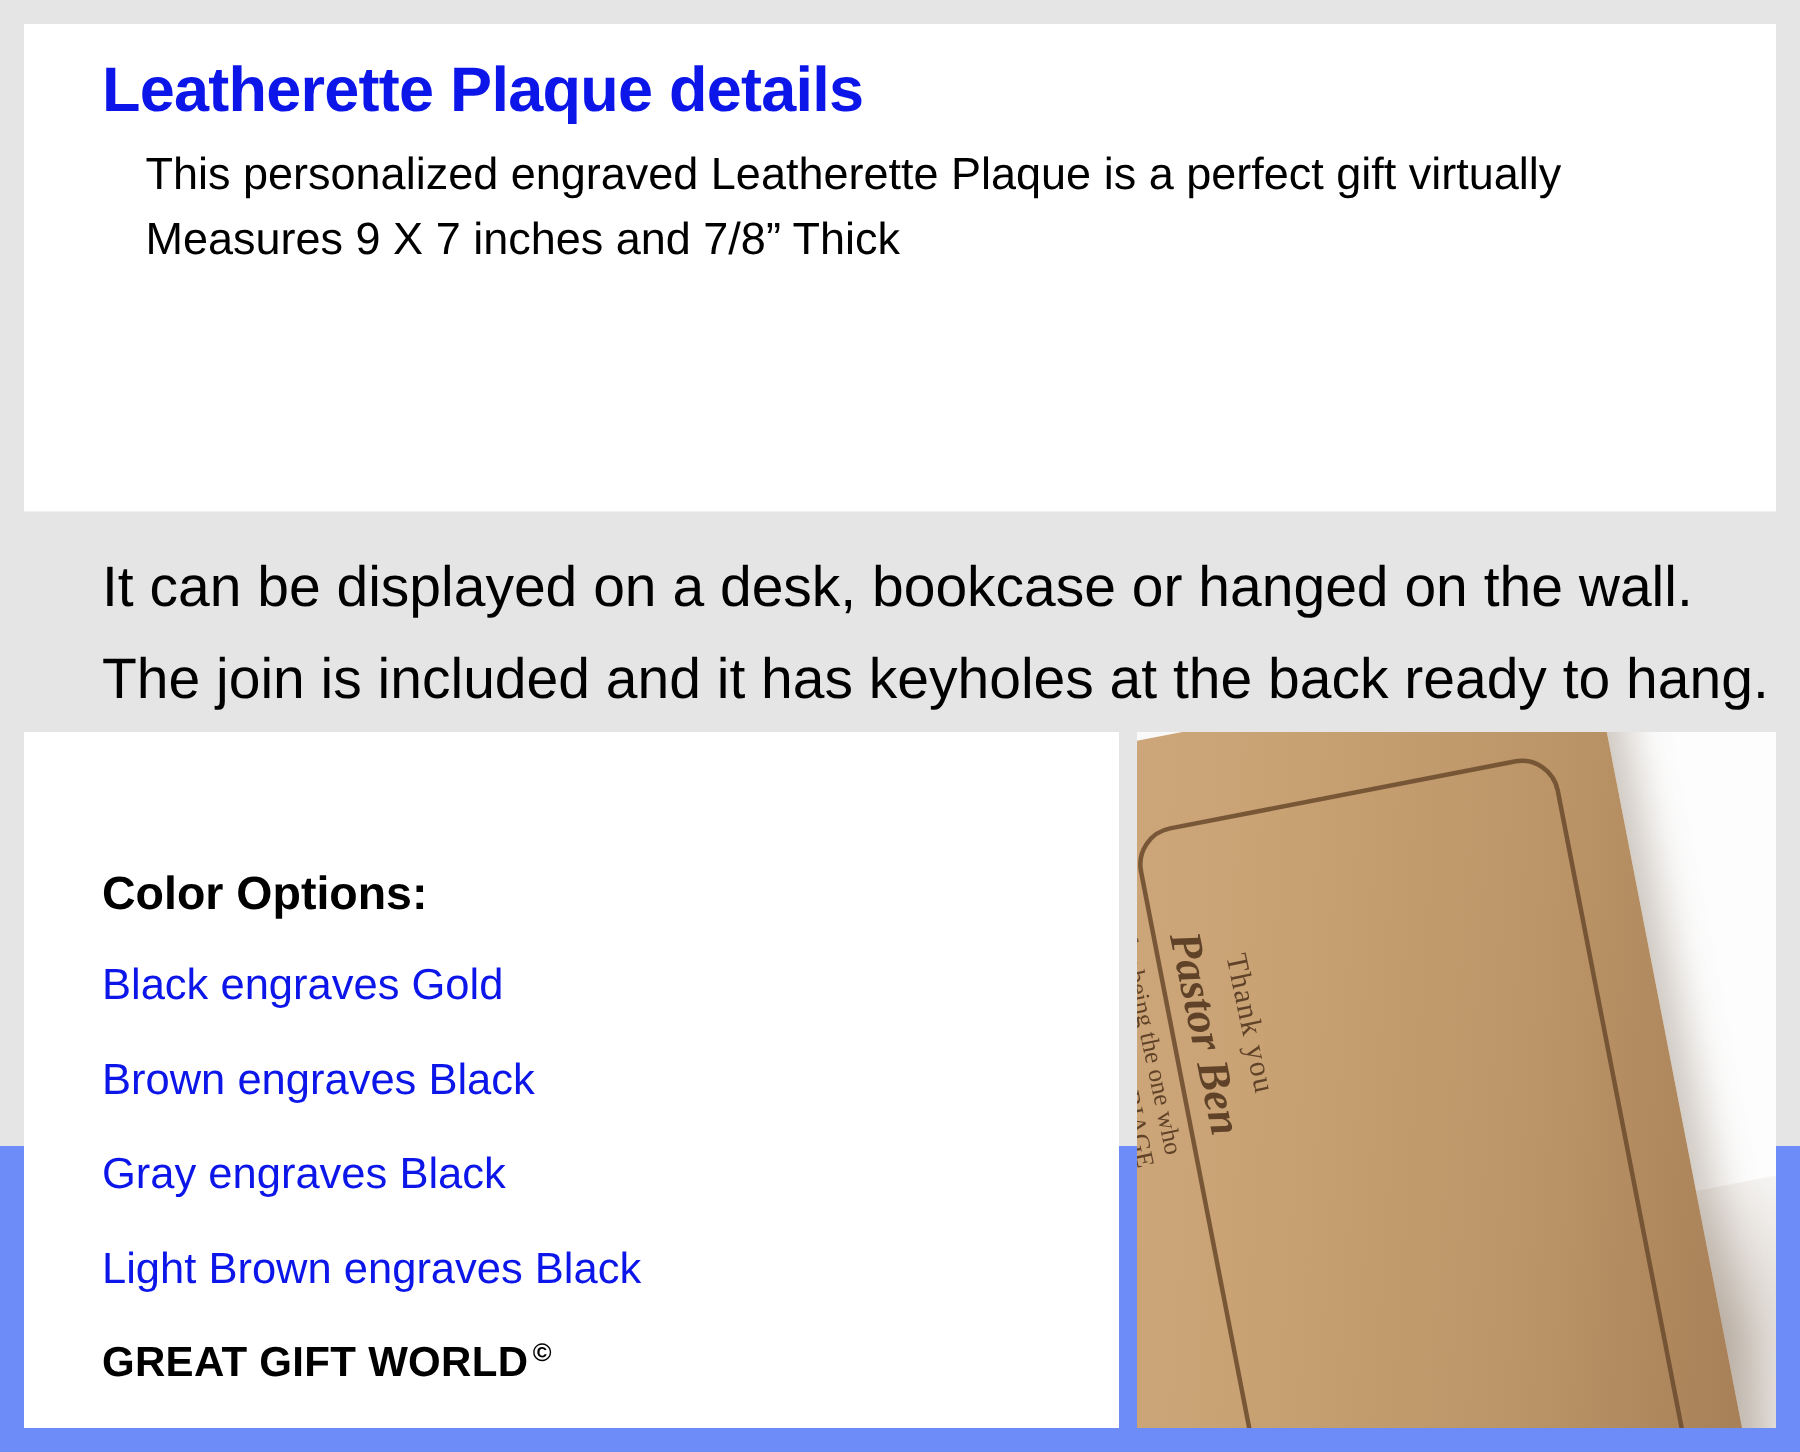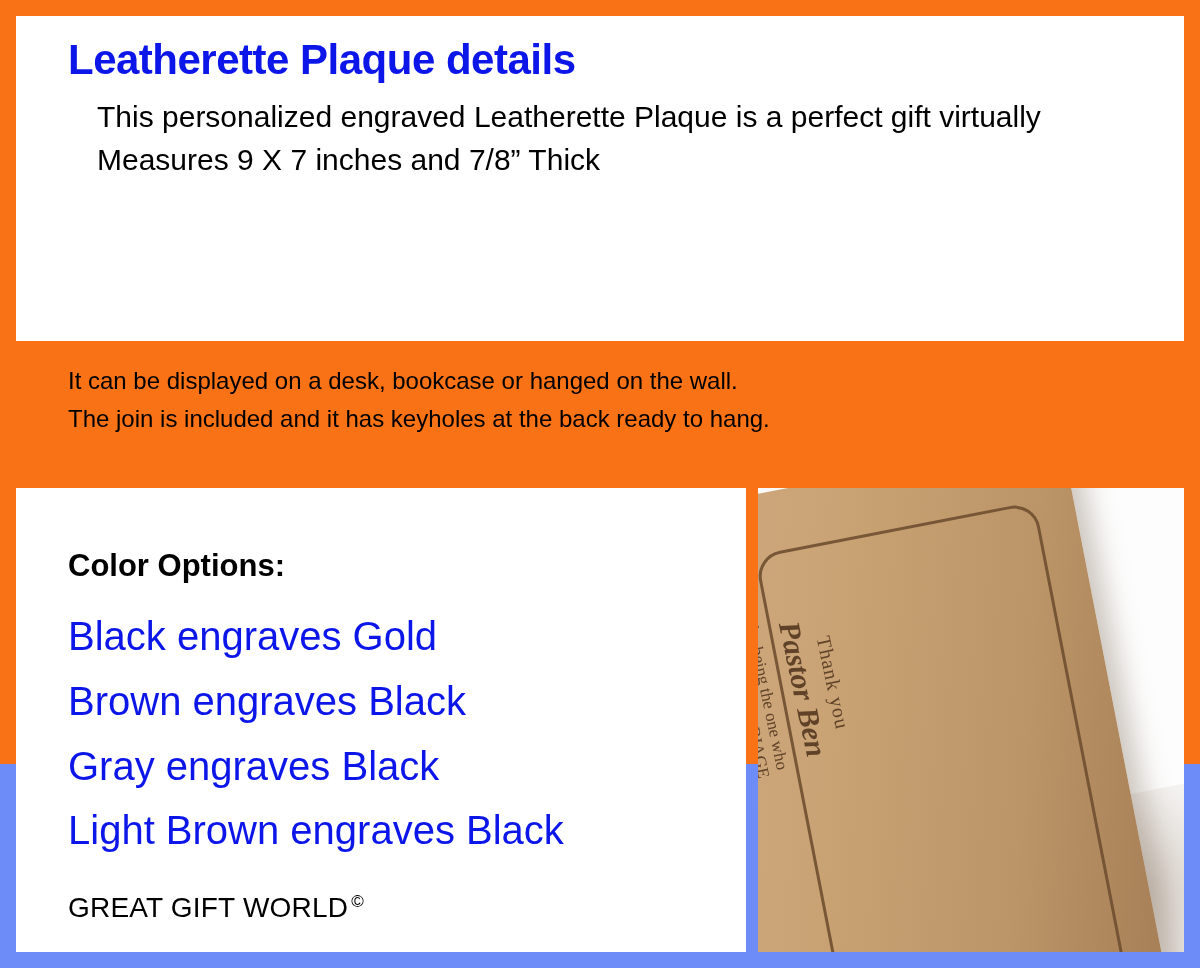--- a/index.html
+++ b/index.html
@@ -10,21 +10,21 @@
     width: 1200px;
     height: 968px;
     background: #6d8cf8;
     font-family: "Liberation Sans", sans-serif;
     overflow: hidden;
   }
   .page {
     position: relative;
     width: 1200px;
     height: 764px;
-    background: #f97316;
+    background: #e5e5e5;
     box-sizing: border-box;
   }
 
   
   .details-panel {
     position: absolute;
     left: 16px;
     top: 16px;
     width: 1168px;
     height: 325px;
@@ -54,55 +54,56 @@
     left: 16px;
     top: 348px;
     width: 1168px;
     height: 133px;
     background: transparent;
     box-sizing: border-box;
     padding: 14px 0 0 52px;
   }
   .blue-line {
     color: #000000;
-    font-size: 24px;
+    font-size: 38px;
     line-height: 1.6;
     white-space: nowrap;
   }
 
   
   .options-panel {
     position: absolute;
     left: 16px;
     top: 488px;
     width: 730px;
     height: 464px;
     background: #ffffff;
     box-sizing: border-box;
-    padding: 60px 0 0 52px;
+    padding: 90px 0 0 52px;
   }
   .options-heading {
     color: #000000;
     font-size: 31px;
     font-weight: bold;
     margin: 0 0 20px 0;
   }
   .option-line {
     color: #0c16e8;
-    font-size: 40px;
+    font-size: 29px;
     line-height: 1.62;
     white-space: nowrap;
+    margin-top: 16px;
   }
   .brand {
     position: absolute;
     left: 52px;
     bottom: 28px;
     color: #000000;
     font-size: 28px;
-    font-weight: normal;
+    font-weight: bold;
     letter-spacing: 0.2px;
     white-space: nowrap;
   }
   .brand .copy {
     font-size: 17px;
     vertical-align: super;
     margin-left: 3px;
   }
 
   

